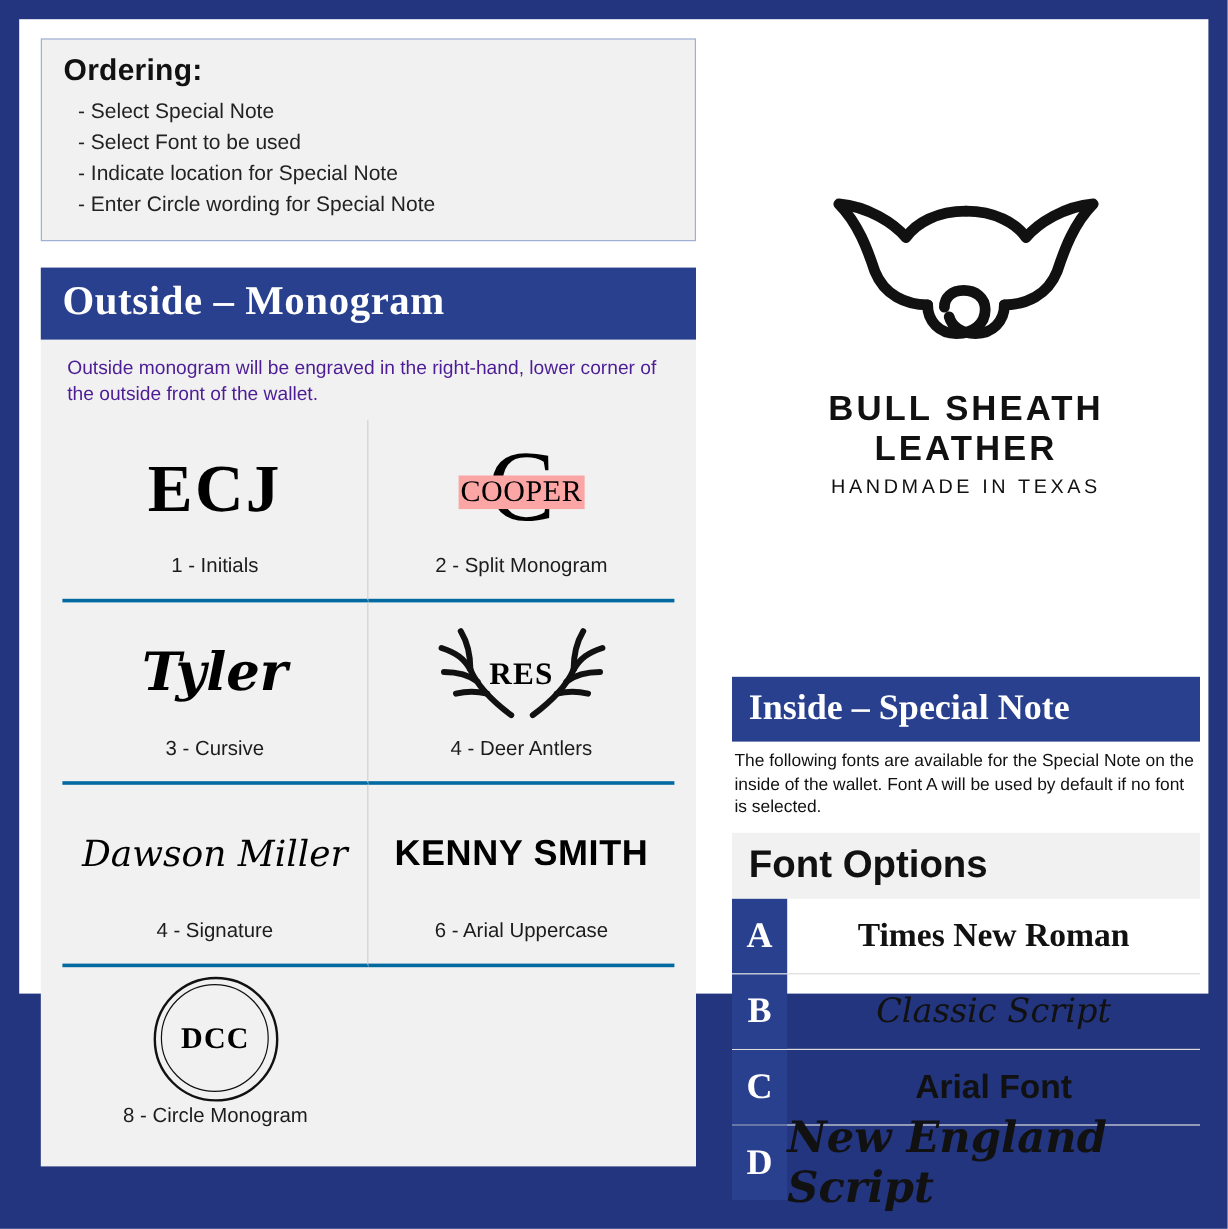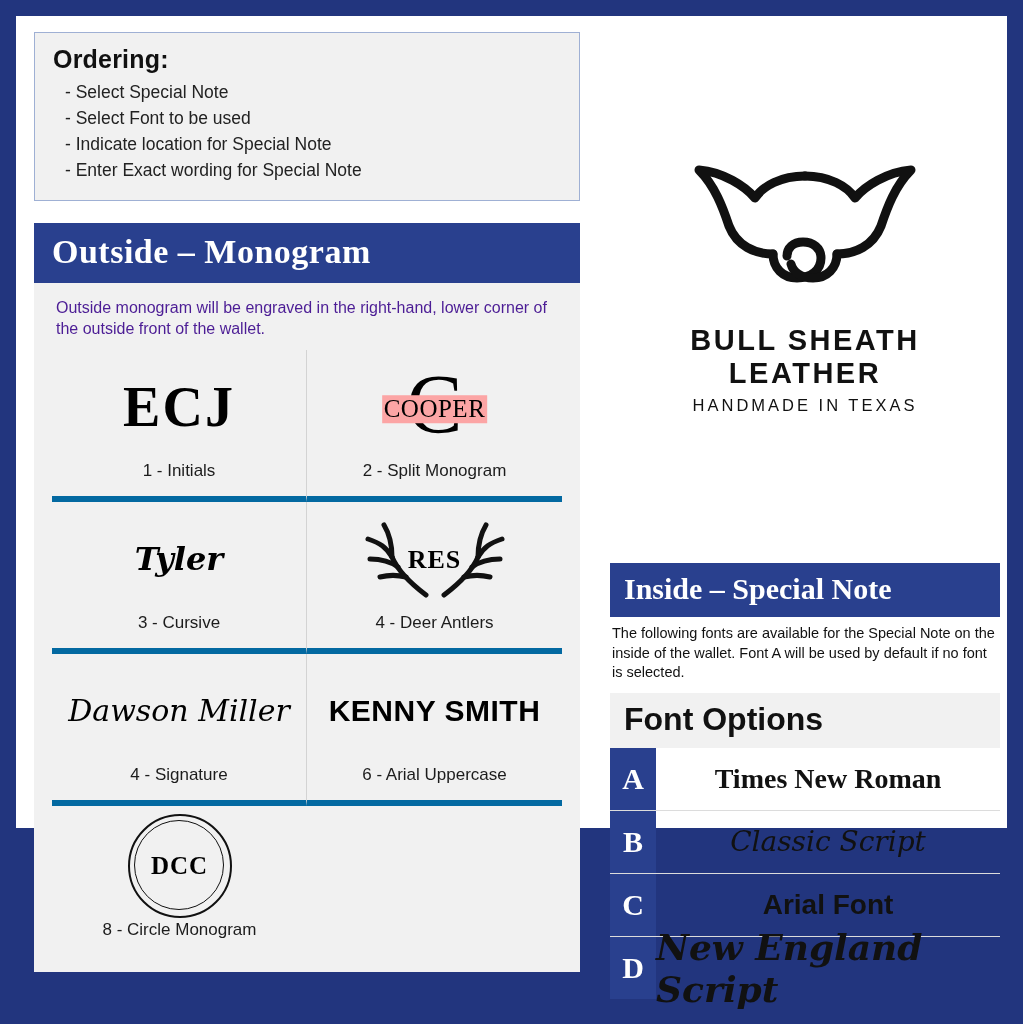--- a/index.html
+++ b/index.html
@@ -79,21 +79,21 @@
     display: grid;
     grid-template-columns: 1fr 1fr;
     margin: 0 18px;
   }
   .cell {
     height: 152px;
     display: flex;
     flex-direction: column;
     align-items: center;
     justify-content: center;
-    border-bottom: 6px solid #0369a1;
+    border-bottom: 3px solid #0369a1;
     box-sizing: border-box;
   }
   .cell.left {
     border-right: 1px solid #d3d3d3;
   }
   .cell.lastrow {
     border-bottom: none;
   }
   .sample {
     height: 84px;
@@ -135,21 +135,21 @@
     transform: translate(-50%, -42%);
     font-family: "Liberation Serif", serif;
     font-size: 25px;
     letter-spacing: .5px;
     background: #fca5a5;
     padding: 0 2px;
   }
   .s-cursive {
     font-family: "DejaVu Serif", serif;
     font-style: italic;
-    font-size: 32px;
+    font-size: 44px;
     font-weight: bold;
   }
   .s-antlers {
     position: relative;
     width: 190px;
     height: 84px;
   }
   .s-antlers .res {
     position: absolute;
     left: 50%;
@@ -285,21 +285,21 @@
 
 <div class="page">
 
   <div class="left-col">
 
     <div class="ordering-box">
       <div class="ordering-title">Ordering:</div>
       <div class="ordering-item">- Select Special Note</div>
       <div class="ordering-item">- Select Font to be used</div>
       <div class="ordering-item">- Indicate location for Special Note</div>
-      <div class="ordering-item">- Enter Exact wording for Special Note</div>
+      <div class="ordering-item">- Enter Circle wording for Special Note</div>
     </div>
 
     <div class="panel">
       <div class="panel-header">Outside – Monogram</div>
       <div class="panel-note">Outside monogram will be engraved in the right-hand, lower corner of the outside front of the wallet.</div>
 
       <div class="grid">
 
         <div class="cell left">
           <div class="sample">

